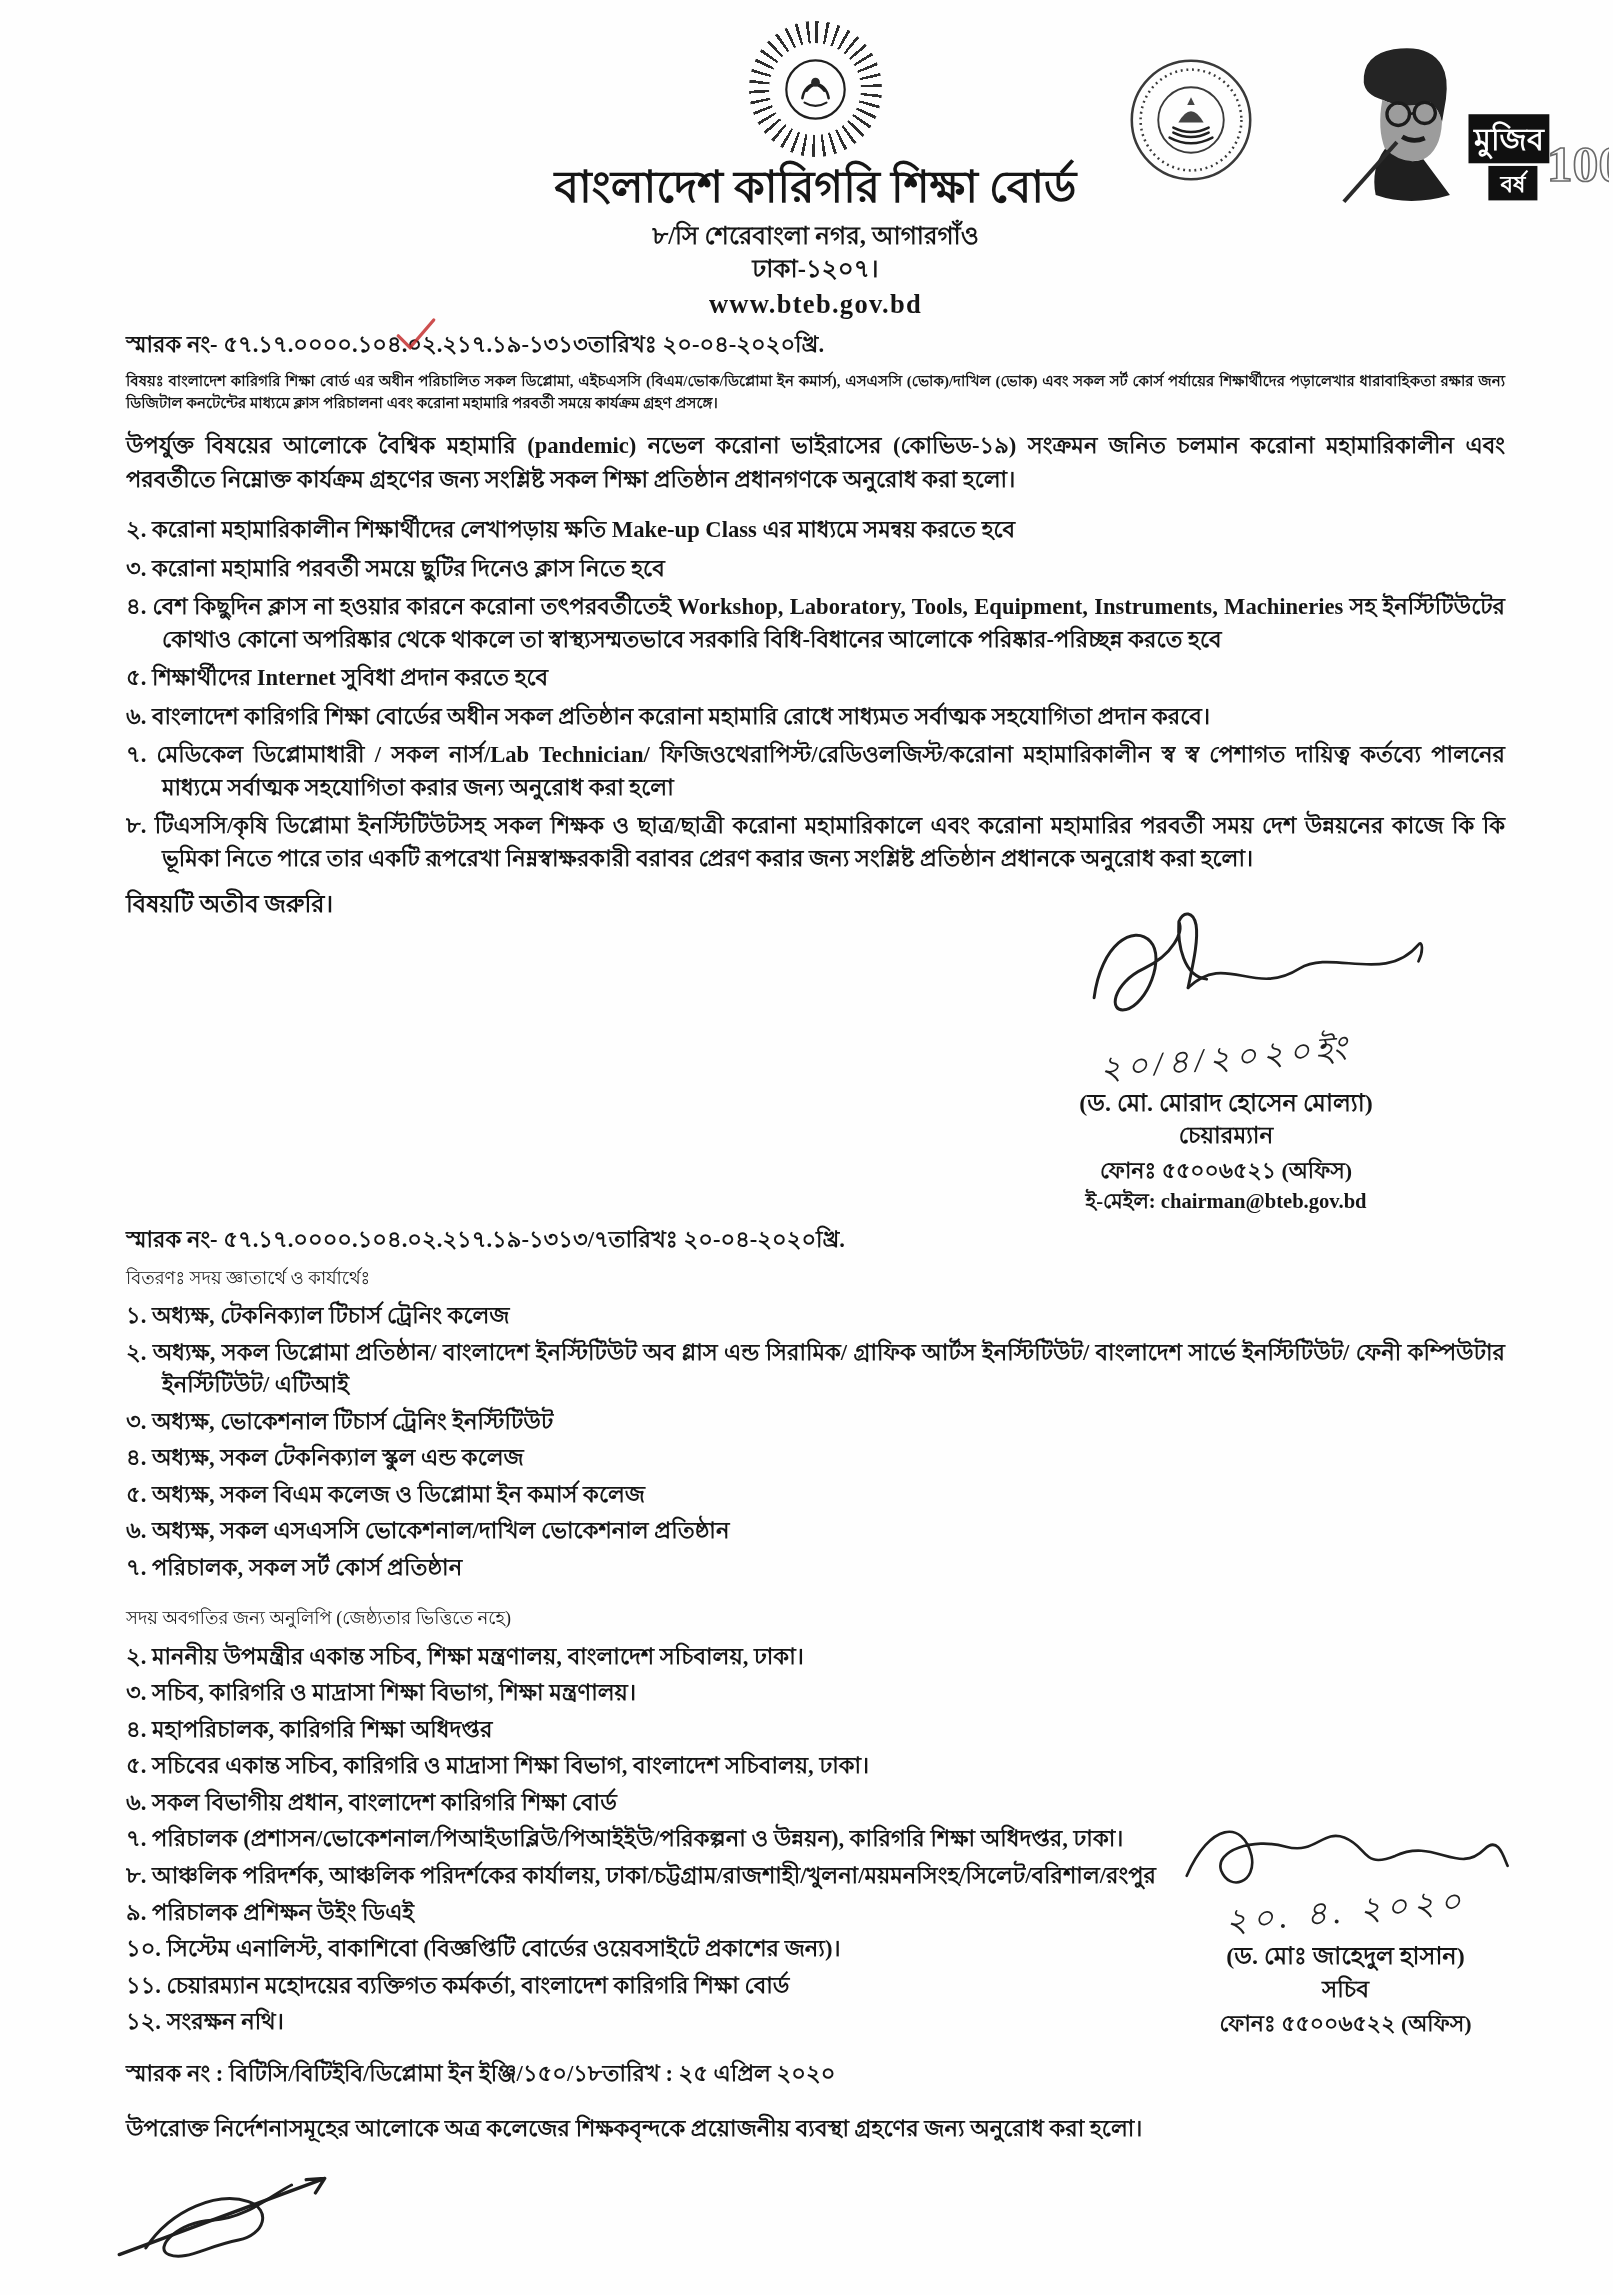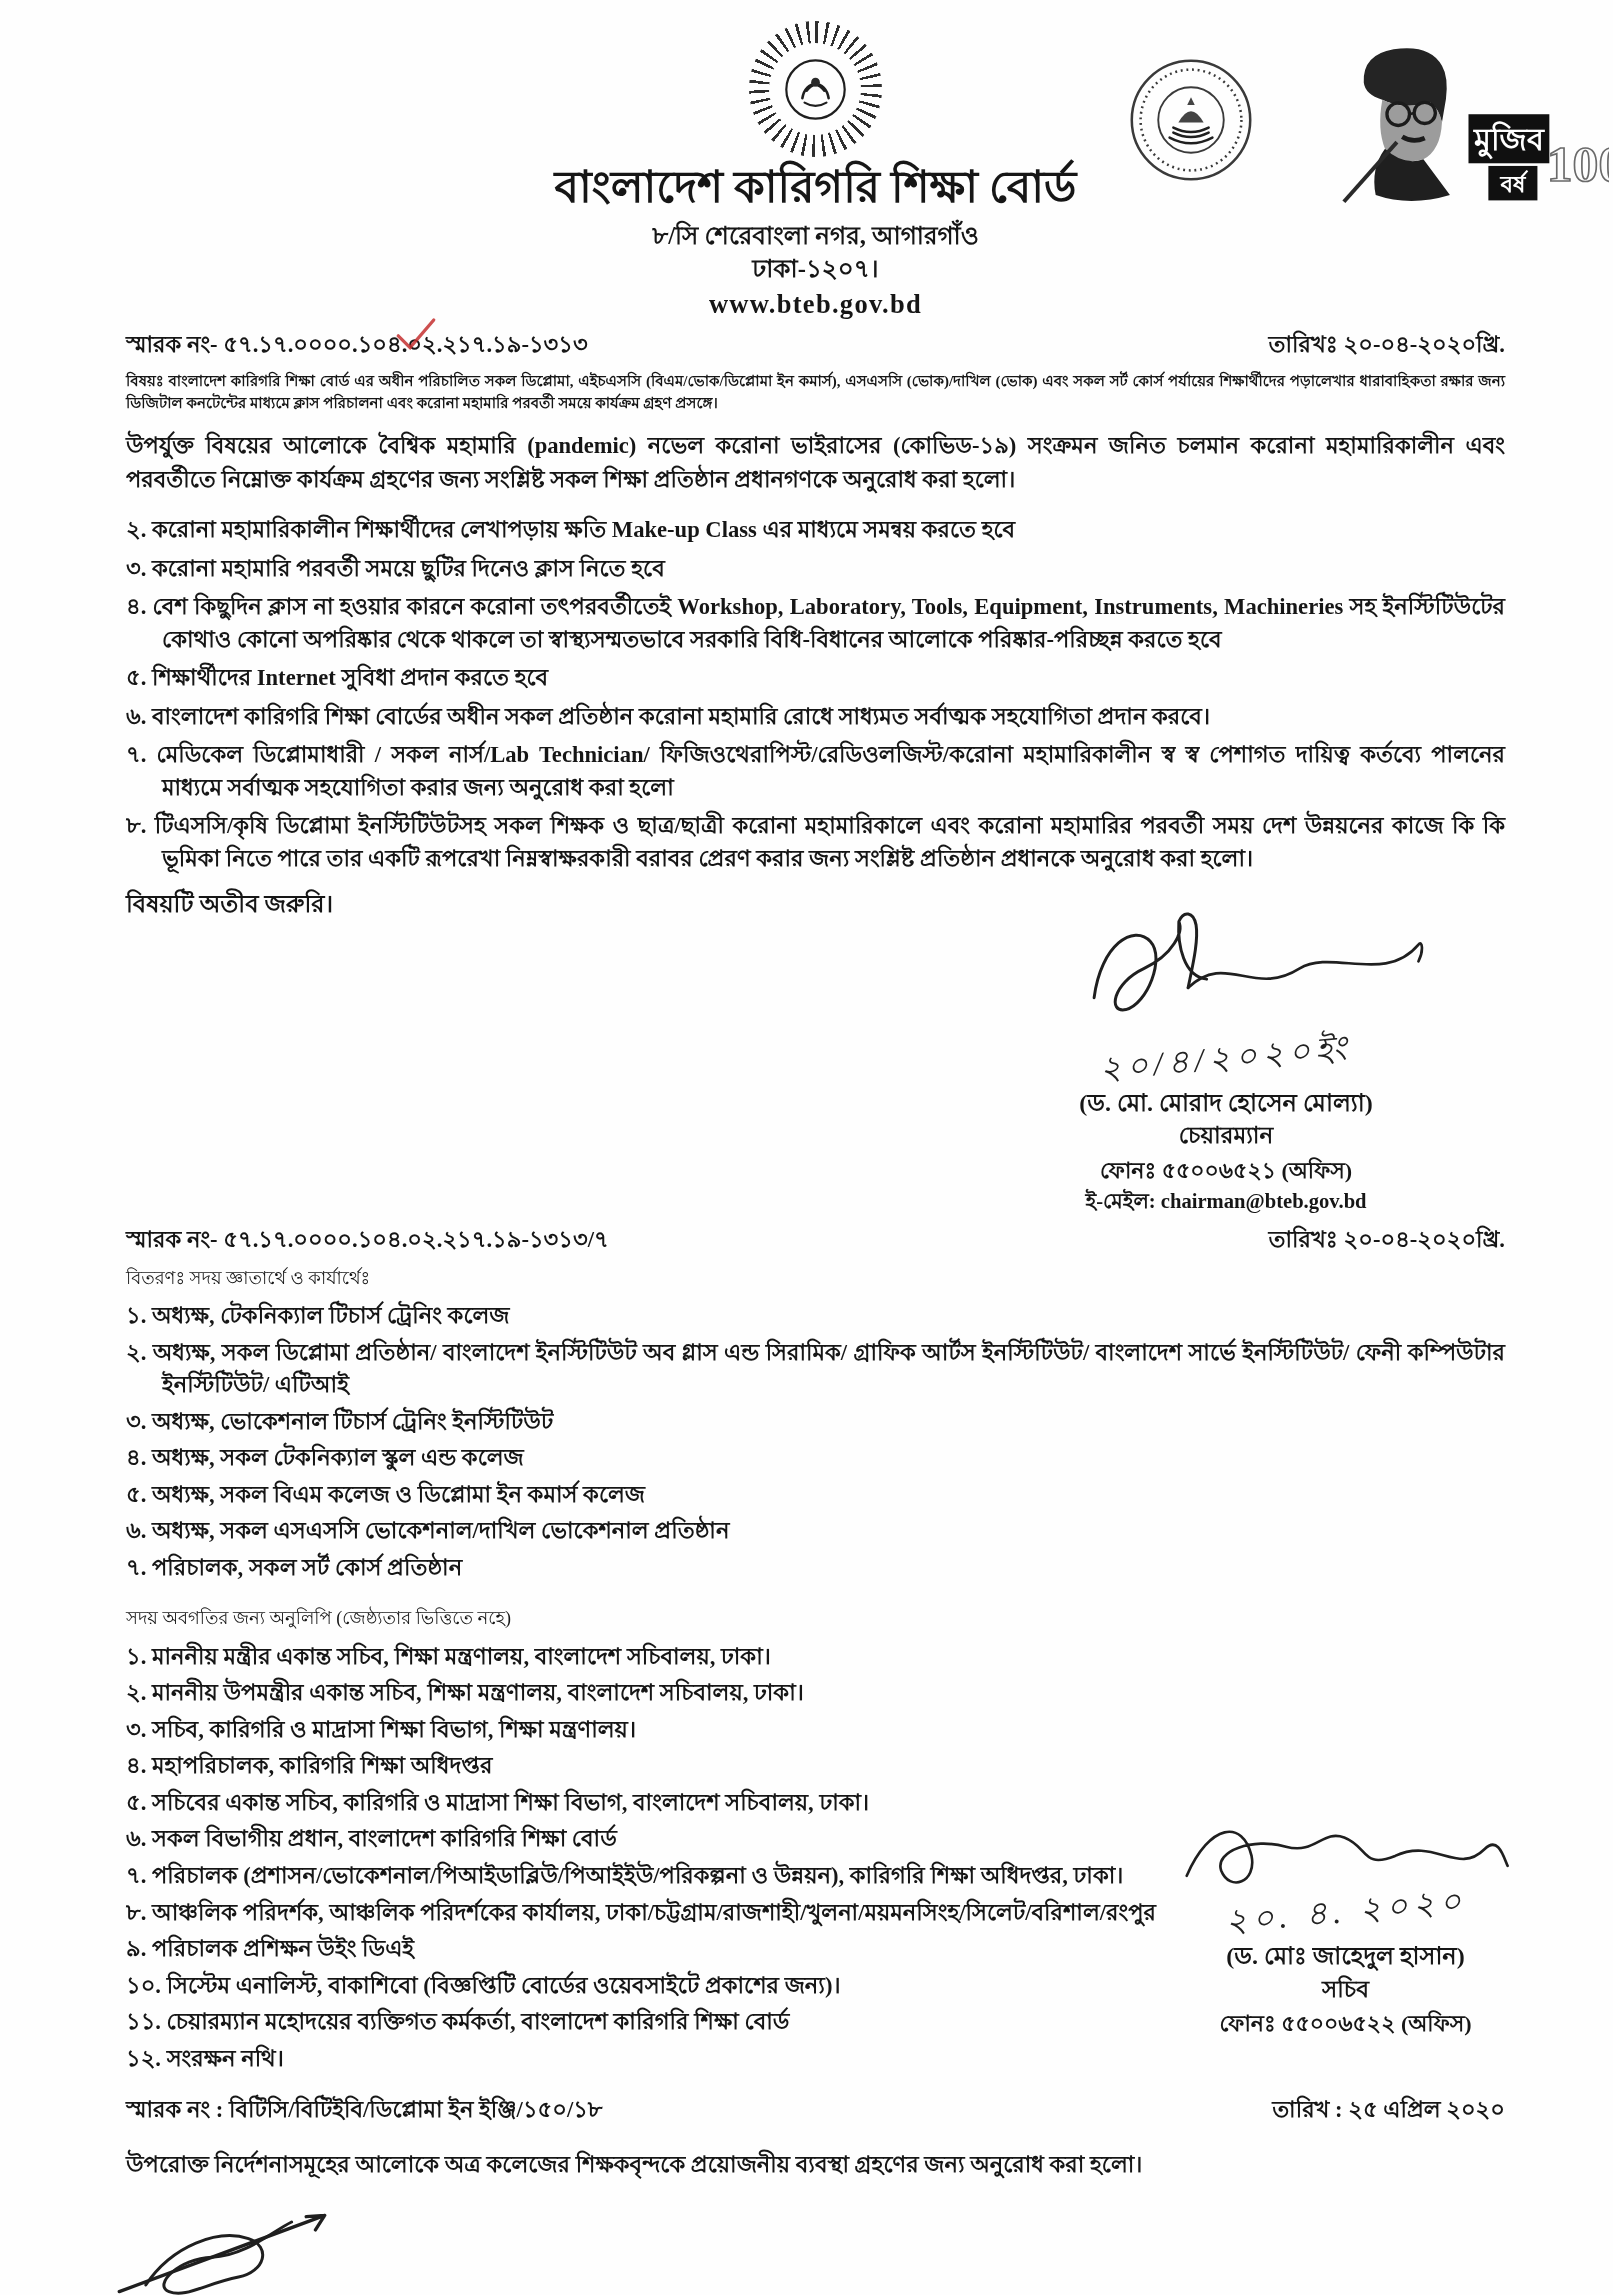--- a/index.html
+++ b/index.html
@@ -27,22 +27,22 @@
     width:92px;height:92px;border-radius:50%;background:#fefefe;
     display:flex;align-items:center;justify-content:center;
   }
   .org-name{font-size:44px;font-weight:bold;line-height:1.1;margin-bottom:6.6px;}
   .addr{font-size:24.6px;font-weight:bold;line-height:1.35;}
   .website{font-size:26.5px;font-weight:bold;letter-spacing:1.3px;margin-top:4px;}
   .seal{position:absolute;left:1002px;top:40px;width:126px;height:126px;}
   .mujib{position:absolute;left:1198px;top:18.6px;width:285px;height:179px;}
   
   .memo-row{
-    position:relative;display:flex;justify-content:space-between;
-    font-size:22.6px;font-weight:bold;margin:6.6px 0 4px;gap:48px;
+    position:relative;display:flex;
+    font-size:22.6px;font-weight:bold;margin:6.6px 0 4px;
   }
   .red-tick{position:absolute;left:267px;top:-10.6px;}
   
   .subject{font-size:15px;font-weight:bold;line-height:1.5;text-align:justify;margin:5.3px 0 14.6px;}
   .para{font-size:22.6px;font-weight:bold;line-height:1.5;text-align:justify;margin:0 0 17px;}
   .items{margin:0 0 2.7px;}
   .item{
     font-size:22.6px;font-weight:bold;line-height:1.44;
     padding-left:36px;text-indent:-36px;
     margin-bottom:6px;text-align:justify;
@@ -172,21 +172,20 @@
       <div class="item">২. অধ্যক্ষ, সকল ডিপ্লোমা প্রতিষ্ঠান/ বাংলাদেশ ইনস্টিটিউট অব গ্লাস এন্ড সিরামিক/ গ্রাফিক আর্টস ইনস্টিটিউট/ বাংলাদেশ সার্ভে ইনস্টিটিউট/ ফেনী কম্পিউটার ইনস্টিটিউট/ এটিআই</div>
       <div class="item">৩. অধ্যক্ষ, ভোকেশনাল টিচার্স ট্রেনিং ইনস্টিটিউট</div>
       <div class="item">৪. অধ্যক্ষ, সকল টেকনিক্যাল স্কুল এন্ড কলেজ</div>
       <div class="item">৫. অধ্যক্ষ, সকল বিএম কলেজ ও ডিপ্লোমা ইন কমার্স কলেজ</div>
       <div class="item">৬. অধ্যক্ষ, সকল এসএসসি ভোকেশনাল/দাখিল ভোকেশনাল প্রতিষ্ঠান</div>
       <div class="item">৭. পরিচালক, সকল সর্ট কোর্স প্রতিষ্ঠান</div>
     </div>
 
     <div class="copies">
       <div class="list-heading">সদয় অবগতির জন্য অনুলিপি (জেষ্ঠ্যতার ভিত্তিতে নহে)</div>
-      <div class="item">১. মাননীয় মন্ত্রীর একান্ত সচিব, শিক্ষা মন্ত্রণালয়, বাংলাদেশ সচিবালয়, ঢাকা।</div>
       <div class="item">২. মাননীয় উপমন্ত্রীর একান্ত সচিব, শিক্ষা মন্ত্রণালয়, বাংলাদেশ সচিবালয়, ঢাকা।</div>
       <div class="item">৩. সচিব, কারিগরি ও মাদ্রাসা শিক্ষা বিভাগ, শিক্ষা মন্ত্রণালয়।</div>
       <div class="item">৪. মহাপরিচালক, কারিগরি শিক্ষা অধিদপ্তর</div>
       <div class="item">৫. সচিবের একান্ত সচিব, কারিগরি ও মাদ্রাসা শিক্ষা বিভাগ, বাংলাদেশ সচিবালয়, ঢাকা।</div>
       <div class="item">৬. সকল বিভাগীয় প্রধান, বাংলাদেশ কারিগরি শিক্ষা বোর্ড</div>
       <div class="item">৭. পরিচালক (প্রশাসন/ভোকেশনাল/পিআইডাব্লিউ/পিআইইউ/পরিকল্পনা ও উন্নয়ন), কারিগরি শিক্ষা অধিদপ্তর, ঢাকা।</div>
       <div class="item">৮. আঞ্চলিক পরিদর্শক, আঞ্চলিক পরিদর্শকের কার্যালয়, ঢাকা/চট্টগ্রাম/রাজশাহী/খুলনা/ময়মনসিংহ/সিলেট/বরিশাল/রংপুর</div>
       <div class="item">৯. পরিচালক প্রশিক্ষন উইং ডিএই</div>
       <div class="item">১০. সিস্টেম এনালিস্ট, বাকাশিবো (বিজ্ঞপ্তিটি বোর্ডের ওয়েবসাইটে প্রকাশের জন্য)।</div>
       <div class="item">১১. চেয়ারম্যান মহোদয়ের ব্যক্তিগত কর্মকর্তা, বাংলাদেশ কারিগরি শিক্ষা বোর্ড</div>

